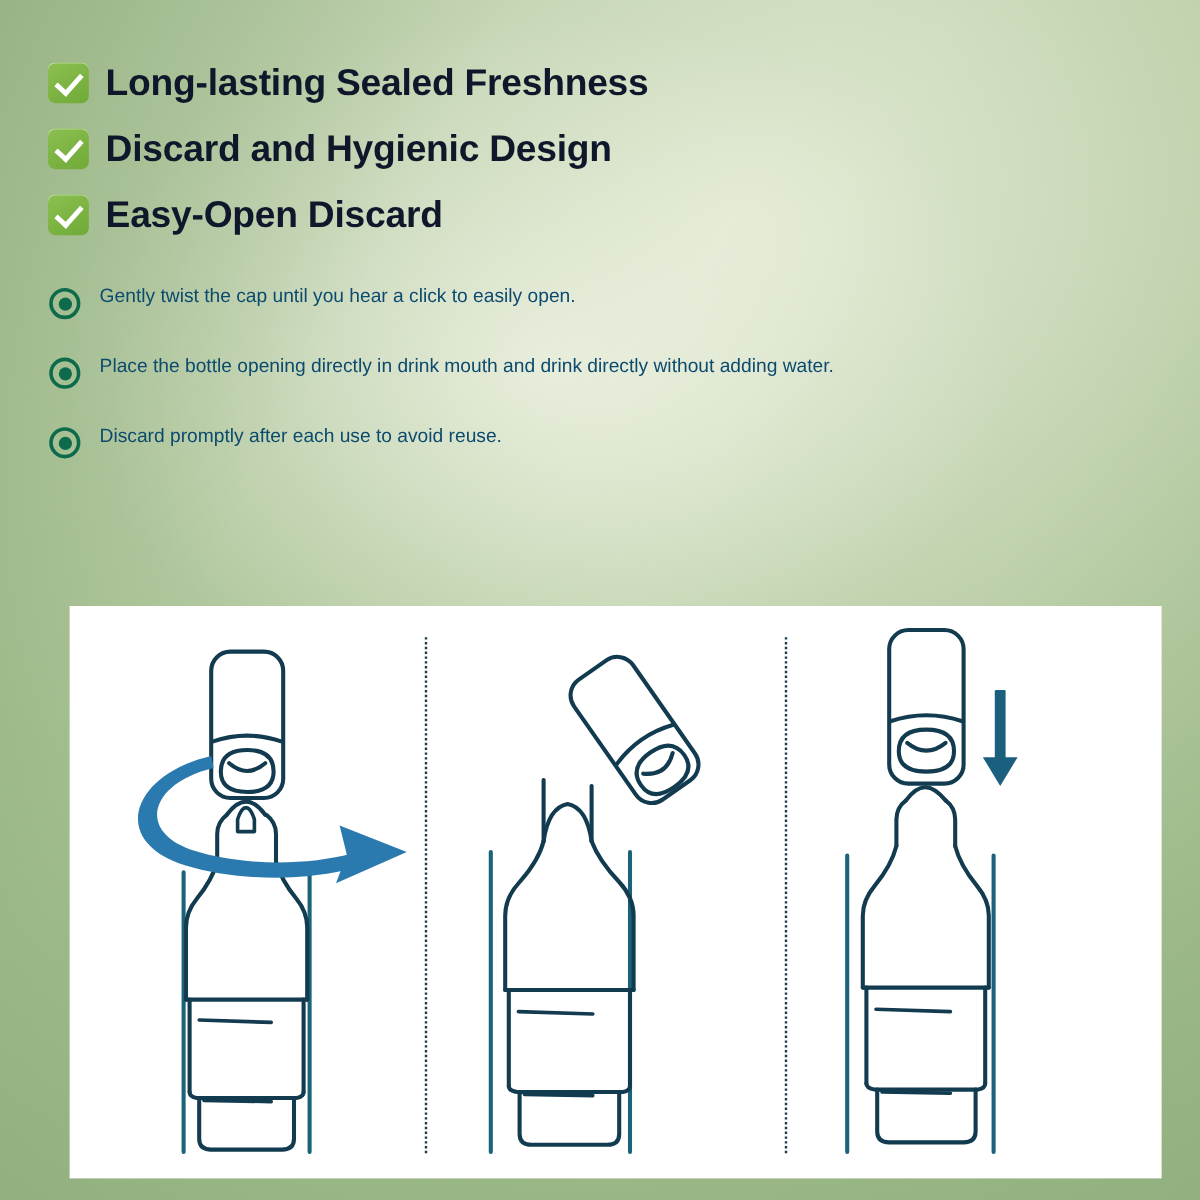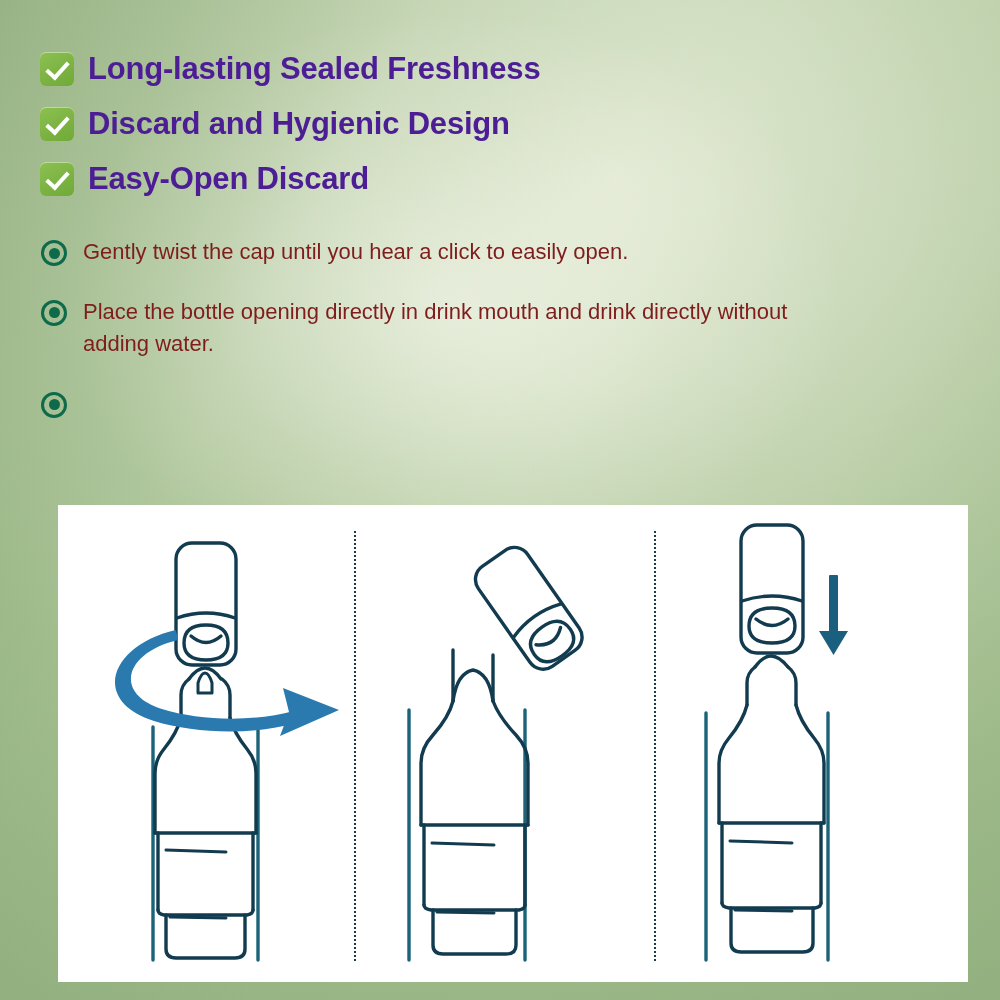--- a/index.html
+++ b/index.html
@@ -66,21 +66,21 @@
     top: 5px;
     width: 9px;
     height: 18px;
     border: solid #ffffff;
     border-width: 0 4.5px 4.5px 0;
     transform: rotate(42deg);
   }
   .feature-text {
     font-size: 31px;
     font-weight: bold;
-    color: #4c1d95;
+    color: #0f172a;
     letter-spacing: -0.2px;
     white-space: nowrap;
     line-height: 1;
   }
 
   
   #instruction-list {
     position: absolute;
     left: 41px;
     top: 236px;
@@ -108,22 +108,22 @@
     position: absolute;
     left: 50%;
     top: 50%;
     width: 11px;
     height: 11px;
     margin: -5.5px 0 0 -5.5px;
     border-radius: 50%;
     background: #0d6b4b;
   }
   .instr-text {
-    font-size: 22px;
-    color: #7f1d1d;
+    font-size: 16px;
+    color: #0c4a6e;
     line-height: 1.45;
     max-width: 730px;
   }
 
   
   #illustration-panel {
     position: absolute;
     left: 58px;
     top: 505px;
     width: 910px;
@@ -190,20 +190,21 @@
     <span class="instr-text">Gently twist the cap until you hear a click to easily open.</span>
   </div>
 
   <div class="instr-row">
     <span class="bullet-ring"></span>
     <span class="instr-text">Place the bottle opening directly in drink mouth and drink directly without adding water.</span>
   </div>
 
   <div class="instr-row">
     <span class="bullet-ring"></span>
+    <span class="instr-text">Discard promptly after each use to avoid reuse.</span>
   </div>
 
 </div>
 
 <div id="illustration-panel">
 
   <div class="panel-cell" id="cell-1">
     <svg class="panel-svg" viewBox="0 0 295 477">
       <g fill="none" stroke="#123b50" stroke-width="3.4" stroke-linecap="round" stroke-linejoin="round">
 

